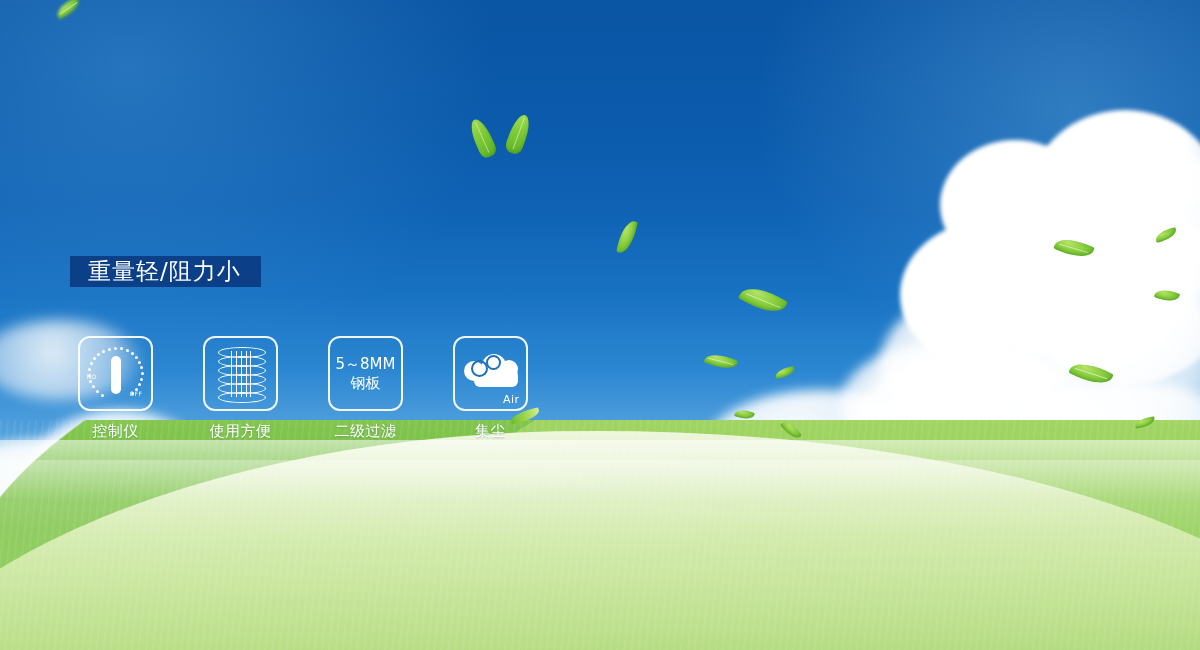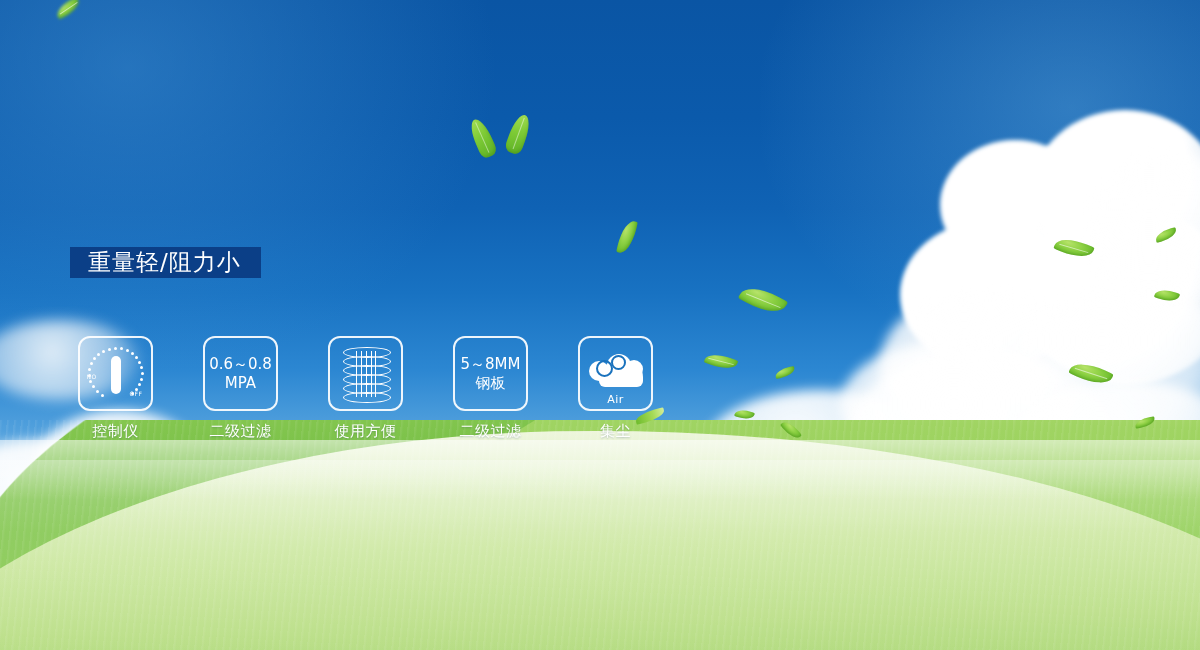--- a/index.html
+++ b/index.html
@@ -138,21 +138,21 @@
     box-shadow:inset -1px -2px 3px rgba(60,120,20,.3);
   }
   .title-leaves .tl .mid{
     position:absolute; left:49%; top:8%; width:1px; height:82%;
     background:rgba(255,255,255,.45);
   }
 
   
   .subbar{
     position:absolute; left:70px; top:237px;
-    height:50px; display:flex; align-items:center;
+    height:50px; display:flex; align-items:flex-end;
   }
   .subbar .seg-a{
     background:#0b3f87;
     color:#ffffff;
     display:flex; align-items:center;
     padding:0 20px 0 18px;
     font-size:23px; letter-spacing:1px;
     font-family:"DejaVu Sans","Liberation Sans",sans-serif;
     position:relative; z-index:2;
   }
@@ -252,21 +252,21 @@
     position:absolute; left:9px; top:9px; width:13px; height:13px;
     border-radius:50%;
     border:2.4px solid #1a72bd;
   }
   .ic-cloud .c-cut2{
     position:absolute; left:24px; top:4px; width:11px; height:11px;
     border-radius:50%;
     border:2.4px solid #1a72bd;
   }
   .ic-cloud .airtxt{
-    position:absolute; left:0; right:0; bottom:-9px; text-align:center;
+    position:absolute; left:0; right:0; bottom:-9px; text-align:right;
     font-size:11px; color:#fff; letter-spacing:.5px;
     font-family:"DejaVu Sans","Liberation Sans",sans-serif;
   }
   .ic-cloud .c-leaf{
     position:absolute; left:-6px; top:-10px; width:34px; height:11px;
     background:linear-gradient(90deg,#5bb026 0%, #8ace3e 55%, #c6e88a 100%);
     border-radius:70% 10% 70% 10%;
     transform:rotate(-32deg);
     z-index:-1;
   }
@@ -439,29 +439,20 @@
           <div class="dot" style="left:44px; top:45px;"></div>
           <div class="dot" style="left:14px; top:47px;"></div>
           <div class="needle"></div>
           <span class="lbl no">NO</span>
           <span class="lbl off">OFF</span>
         </div>
       </div>
       <div class="cap">控制仪</div>
     </div>
 
-    <div class="feature">
-      <div class="tile">
-        <div class="txt">
-          <span>0.6～0.8</span>
-          <span class="l2">MPA</span>
-        </div>
-      </div>
-      <div class="cap">二级过滤</div>
-    </div>
 
     <div class="feature">
       <div class="tile">
         <div class="ic-coil">
           <div class="ring" style="top:0px;"></div>
           <div class="ring" style="top:9px;"></div>
           <div class="ring" style="top:18px;"></div>
           <div class="ring" style="top:27px;"></div>
           <div class="ring" style="top:36px;"></div>
           <div class="ring" style="top:45px;"></div>

